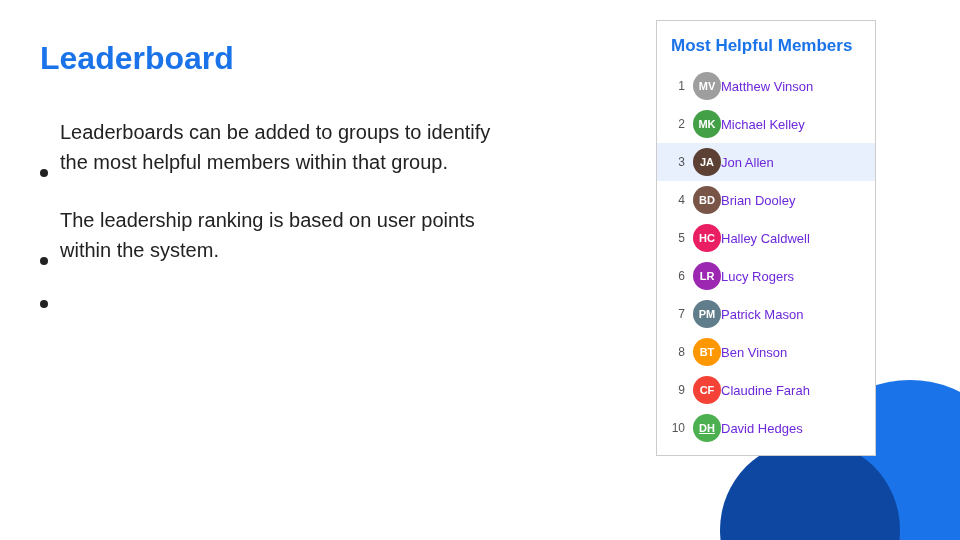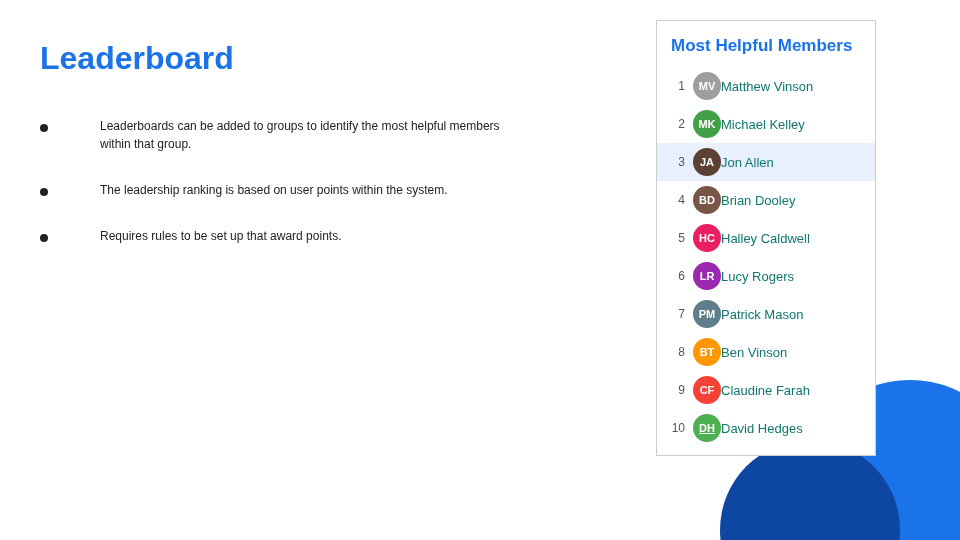--- a/index.html
+++ b/index.html
@@ -49,26 +49,25 @@
       margin-bottom: 40px;
     }
 
     .bullet-list {
       list-style: none;
       padding: 0;
     }
 
     .bullet-list li {
       display: flex;
-      align-items: flex-start;
+      align-items: flex-end;
       margin-bottom: 28px;
-      font-size: 12px;
+      font-size: 20px;
       color: #222;
       line-height: 1.5;
-      gap: 40px;
     }
 
     .bullet-dot {
       display: inline-block;
       width: 8px;
       height: 8px;
       background: #222;
       border-radius: 50%;
       margin-top: 7px;
       margin-right: 12px;
@@ -125,21 +124,21 @@
       align-items: center;
       justify-content: center;
       font-size: 11px;
       font-weight: bold;
       color: #fff;
       overflow: hidden;
     }
 
     .member-name {
       font-size: 13px;
-      color: #0f766e;
+      color: #6d28d9;
     }
 
     
     .av-1 { background: #9e9e9e; }
     .av-2 { background: #43a047; }
     .av-3 { background: #5c4033; }
     .av-4 { background: #795548; }
     .av-5 { background: #e91e63; }
     .av-6 { background: #9c27b0; }
     .av-7 { background: #607d8b; }
@@ -159,21 +158,20 @@
       <li>
         <span class="bullet-dot"></span>
         <span>Leaderboards can be added to groups to identify the most helpful members within that group.</span>
       </li>
       <li>
         <span class="bullet-dot"></span>
         <span>The leadership ranking is based on user points within the system.</span>
       </li>
       <li>
         <span class="bullet-dot"></span>
-        <span>Requires rules to be set up that award points.</span>
       </li>
     </ul>
 </div>
 
 <div class="right-panel">
   <div class="leaderboard-title">Most Helpful Members</div>
   <div class="leaderboard-members">
       <div class="leaderboard-item">
         <span class="rank-num">1</span>
         <div class="avatar av-1">MV</div>

